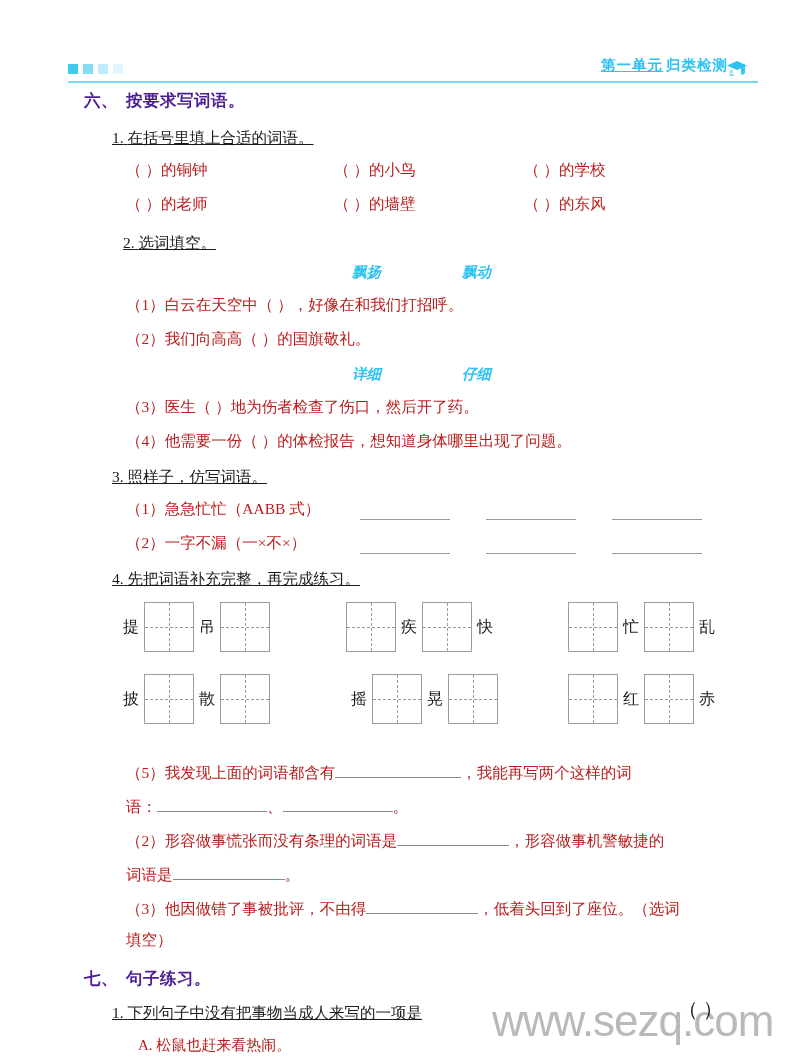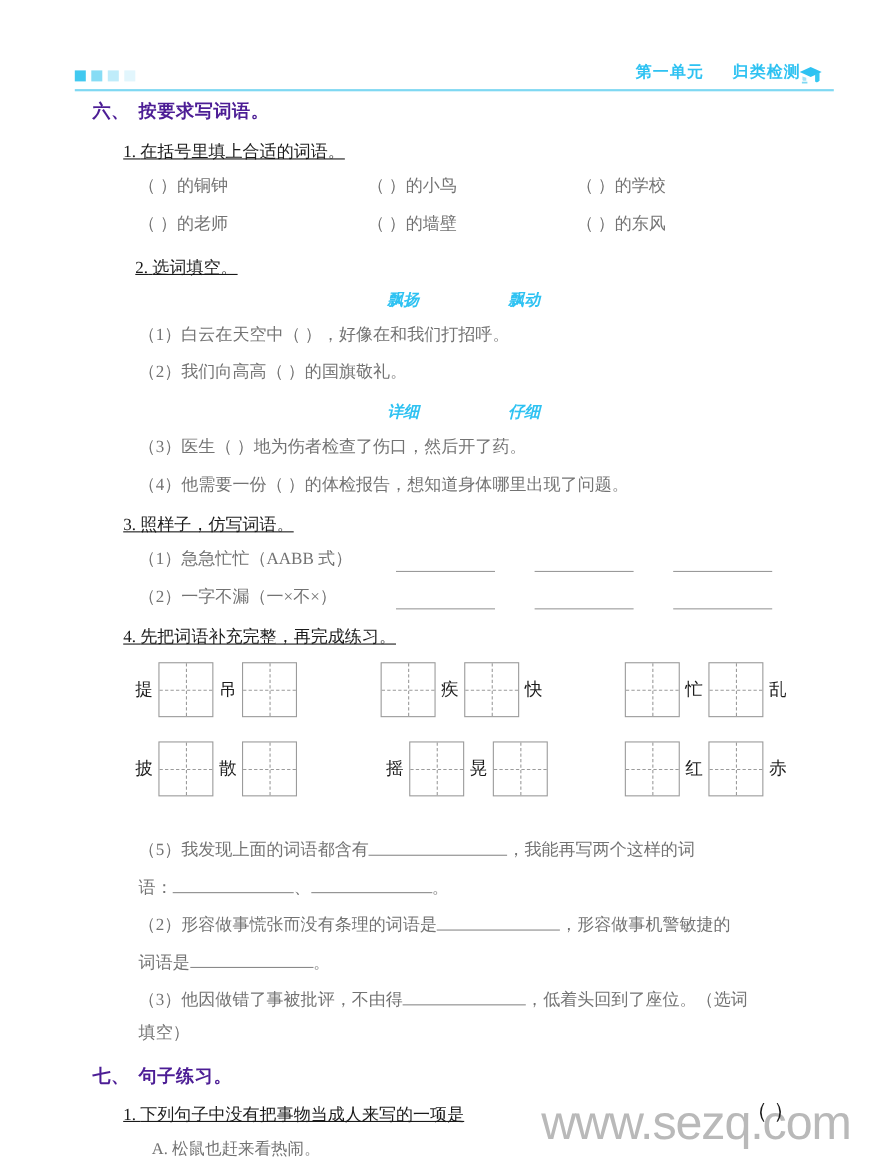--- a/index.html
+++ b/index.html
@@ -53,21 +53,21 @@
     position: absolute;
     right: 30px;
     top: 0px;
     font-family: "Liberation Sans", sans-serif;
     font-size: 14.5px;
     font-weight: bold;
     color: #2ec2f2;
     letter-spacing: 1px;
     white-space: nowrap;
   }
-  .header-title .unit { margin-right: 26px; }
+  .header-title .unit { margin-right: 3px; text-decoration: underline; }
   .cap-icon {
     position: absolute;
     right: 8px;
     top: -2px;
     width: 26px;
     height: 26px;
   }
 
   
   .sec-heading {
@@ -81,21 +81,21 @@
     white-space: nowrap;
   }
   .sec-heading .num { margin-right: 8px; }
 
   
   .line {
     position: absolute;
     font-size: 15.5px;
     line-height: 1;
     white-space: nowrap;
-    color: #737373;
+    color: #b91c1c;
   }
   .qnum {
     position: absolute;
     font-size: 15.5px;
     white-space: nowrap;
     text-decoration: underline;
   }
   .wordbank {
     position: absolute;
     font-size: 14.5px;

